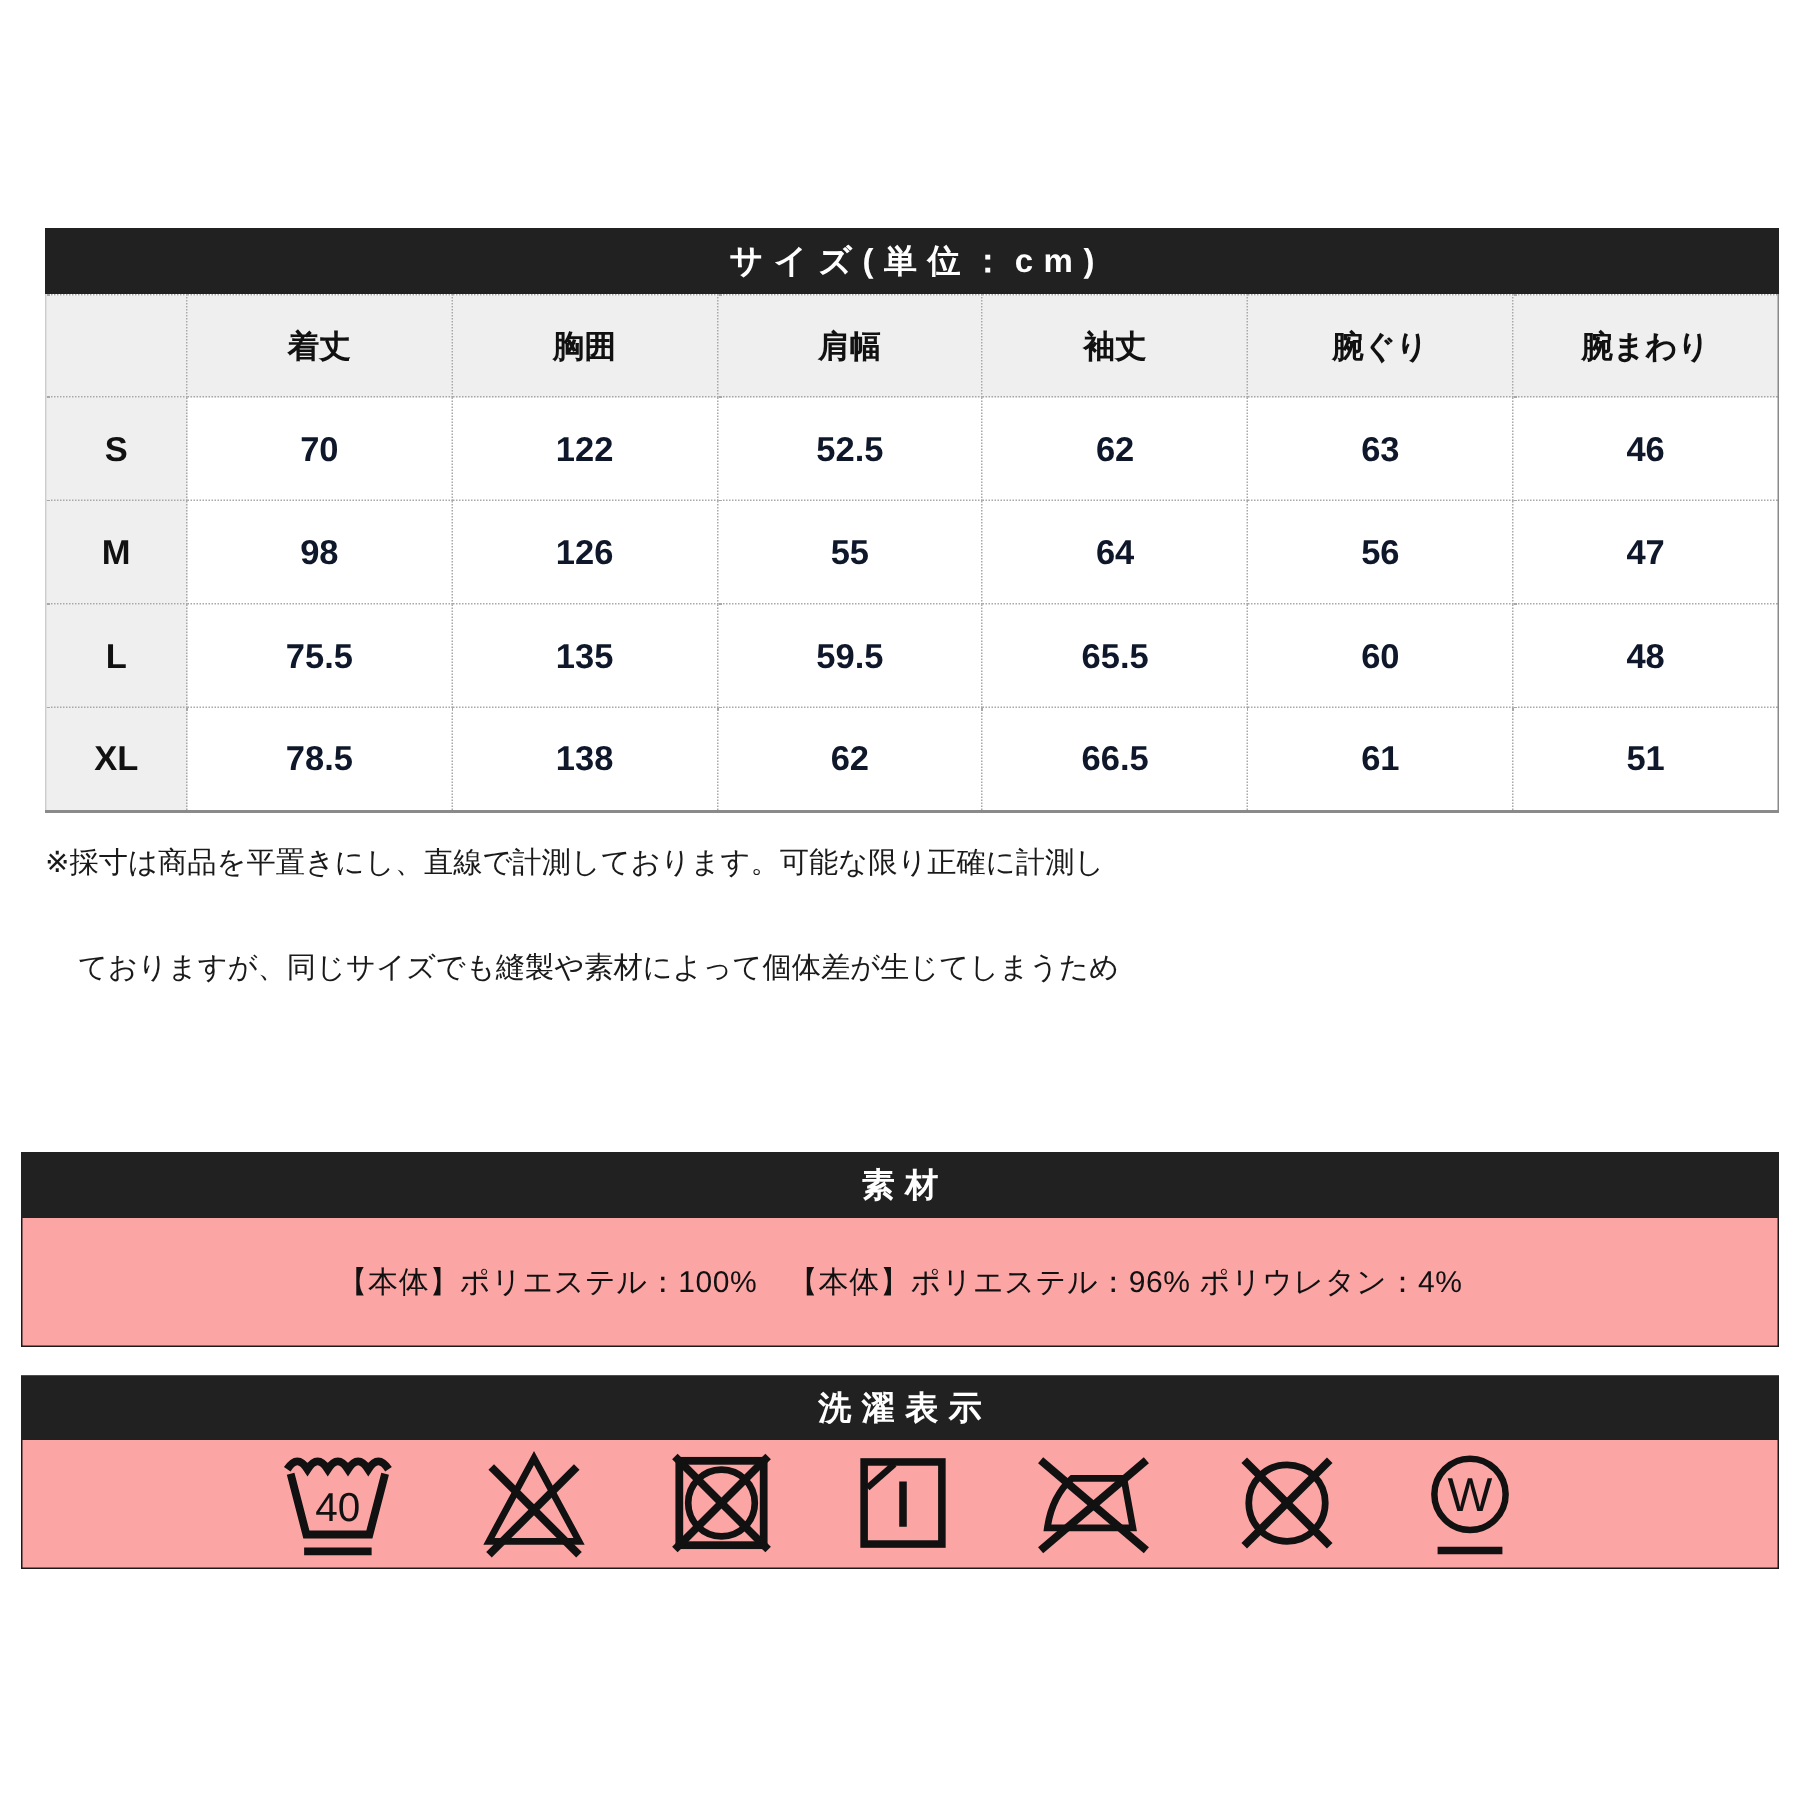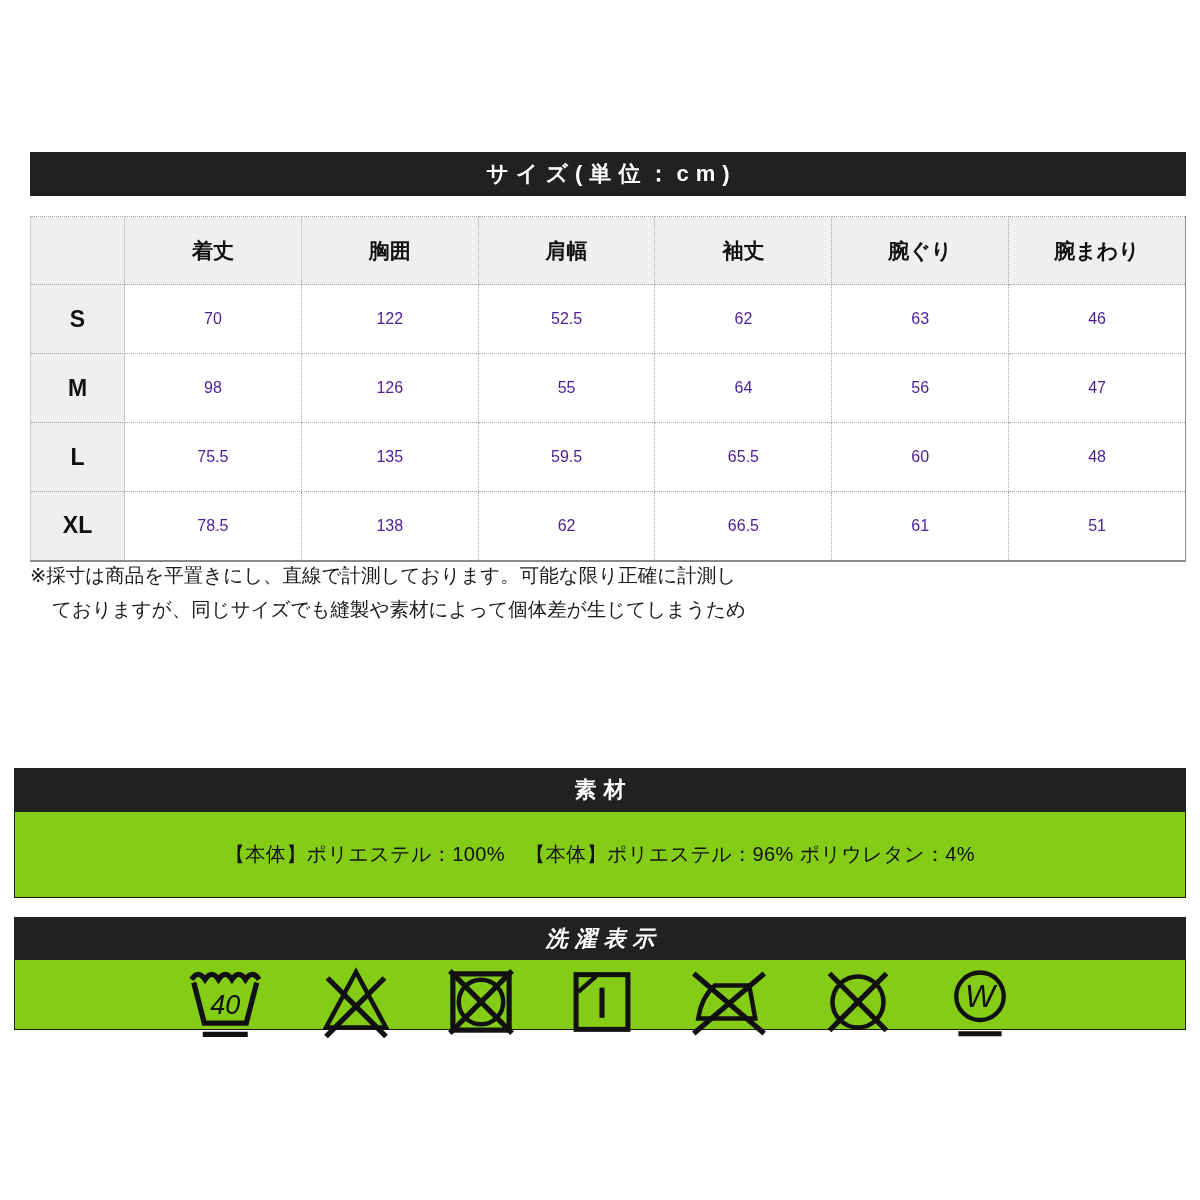--- a/index.html
+++ b/index.html
@@ -12,45 +12,44 @@
     height:44px; background:var(--header-bar,#212121); color:#fff;
     display:flex; align-items:center; justify-content:center;
     font-size:22px; font-weight:bold; letter-spacing:0.32em; text-indent:0.32em;
   }
   
   .size-section { position:absolute; left:14px; top:152px; width:1172px;padding-left:16px; }
   table.size-table {
     width:100%; border-collapse:collapse; table-layout:fixed; background:#fff;
     border-left:1px solid #ccc; border-right:1px solid #8a8a8a;
     border-bottom:2px solid #8a8a8a;
-    margin-top:20px;
   }
   table.size-table col.label-col { width:94px; }
   table.size-table th, table.size-table td {
     border:1px dotted var(--border-dotted,#a8a8a8);
     text-align:center; vertical-align:middle; height:68px;
   }
   table.size-table tr.head th {
     background:var(--row-shade,#efefef); font-size:21px; font-weight:bold;
   }
   table.size-table td.rowlabel {
     background:var(--row-shade,#efefef); font-size:23px; font-weight:bold;
   }
-  table.size-table td.val { font-size:16px; font-weight:normal; color:#4c1d95; }
+  table.size-table td.val { font-size:23px; font-weight:bold; color:#0f172a; }
   table.size-table tr { height:69px; }
   table.size-table tr.head { height:68px; }
   
   .notes { position:absolute; left:30px; top:558px; font-size:19.5px; line-height:34px; color:#1a1a1a; }
-  .note .cont { padding-left:22px; }
+  .note .cont { padding-left:22px;margin-top:36px; }
   .note + .note { margin-top:32px; }
   
-  .boxed { position:absolute; left:14px; width:1172px; border:1px solid #1a1a1a; background:#84cc16; }
+  .boxed { position:absolute; left:14px; width:1172px; border:1px solid #1a1a1a; background:#fca5a5; }
   .material-box { top:768px; height:130px; }
   .material-box .bar { margin:-1px -1px 0 -1px; }
-  .wash-box { top:917px; height:113px;font-style:italic; }
+  .wash-box { top:917px; height:129px; }
   .wash-box .bar { height:43px; margin:-1px -1px 0 -1px; }
   .material-body {
     height:85px; display:flex; align-items:center; justify-content:center;
     font-size:20px; color:#111; letter-spacing:0.02em;
   }
   .wash-body {
     height:84px; display:flex; align-items:center; justify-content:center; gap:48px;
   }
   .wash-body svg { height:78px; display:block; }
   .sym-stroke { fill:none; stroke:#111; stroke-width:7; }

